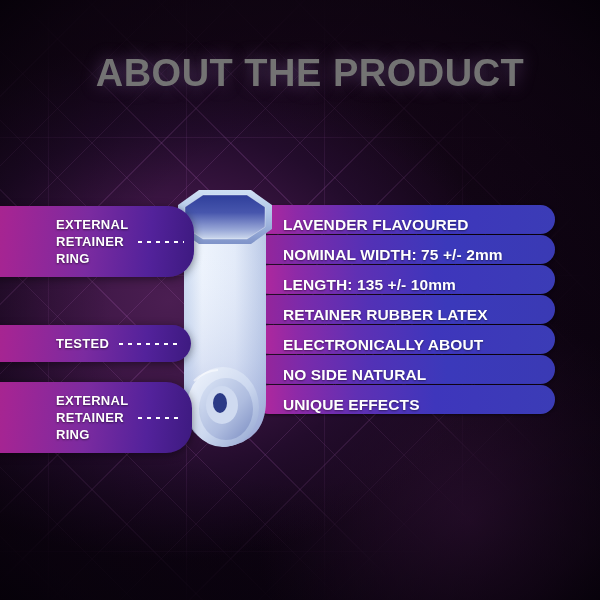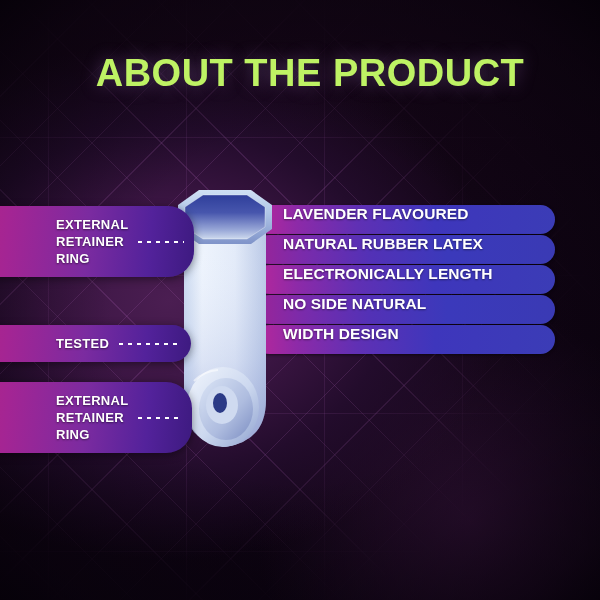--- a/index.html
+++ b/index.html
@@ -28,30 +28,30 @@
     -webkit-mask-image:radial-gradient(ellipse 420px 330px at 200px 320px, #000 0%, #000 48%, rgba(0,0,0,.25) 80%, rgba(0,0,0,0) 100%);
             mask-image:radial-gradient(ellipse 420px 330px at 200px 320px, #000 0%, #000 48%, rgba(0,0,0,.25) 80%, rgba(0,0,0,0) 100%);
   }
   .bg-vignette{
     position:absolute;inset:0;
     background:radial-gradient(ellipse 470px 430px at 300px 310px, rgba(0,0,0,0) 40%, rgba(5,1,8,.55) 82%, rgba(3,0,6,.9) 100%);
   }
   
   .title{
     position:absolute;left:0;right:0;top:52px;text-align:center;
-    color:#bef264;font-size:38px;font-weight:700;letter-spacing:.5px;
+    color:#737373;font-size:38px;font-weight:700;letter-spacing:.5px;
     text-shadow:0 0 18px rgba(200,150,240,.35);
     padding-left:20px;
   }
   
   .features{position:absolute;left:255px;top:205px;width:300px;}
   .feature-bar{
     position:relative;height:29px;margin-bottom:1px;
     border-radius:15px;
-    display:flex;align-items:flex-start;
+    display:flex;align-items:flex-end;
     padding-left:28px;
     background:linear-gradient(90deg,#b8279a 0%,#8d2aa8 14%,#6030b4 34%,#3e36bc 60%,#3b3cb6 100%);
     box-shadow:0 1px 3px rgba(0,0,0,.55);
   }
   .feature-bar.alt{
     background:linear-gradient(90deg,#9c2497 0%,#7a2bab 16%,#5331b6 38%,#3b39bb 64%,#3a3ab4 100%);
   }
   .feature-bar span{
     color:#fff;font-size:15.5px;font-weight:700;letter-spacing:.1px;white-space:nowrap;
     text-shadow:0 1px 2px rgba(0,0,0,.45);
@@ -91,30 +91,36 @@
   <div class="bg-hex"></div>
   <div class="bg-vignette"></div>
 
   <div class="title">ABOUT THE PRODUCT</div>
 
   <div class="features">
     <div class="feature-bar">
       <span>LAVENDER FLAVOURED</span>
     </div>
     <div class="feature-bar alt">
-      <span>NATURAL RUBBER LATEX</span>
+      <span>NOMINAL WIDTH: 75 +/- 2mm</span>
     </div>
     <div class="feature-bar">
-      <span>ELECTRONICALLY LENGTH</span>
+      <span>LENGTH: 135 +/- 10mm</span>
+    </div>
+    <div class="feature-bar alt">
+      <span>RETAINER RUBBER LATEX</span>
+    </div>
+    <div class="feature-bar">
+      <span>ELECTRONICALLY ABOUT</span>
     </div>
     <div class="feature-bar alt">
       <span>NO SIDE NATURAL</span>
     </div>
     <div class="feature-bar">
-      <span>WIDTH DESIGN</span>
+      <span>UNIQUE EFFECTS</span>
     </div>
   </div>
 
   <div class="product">
     <svg width="130" height="275" viewBox="0 0 130 275">
       <defs>
         <linearGradient id="ringOuter" x1="0" y1="0" x2="0" y2="1">
           <stop offset="0%" stop-color="#cfe0f4"></stop>
           <stop offset="45%" stop-color="#aec4e6"></stop>
           <stop offset="100%" stop-color="#7f93c9"></stop>

